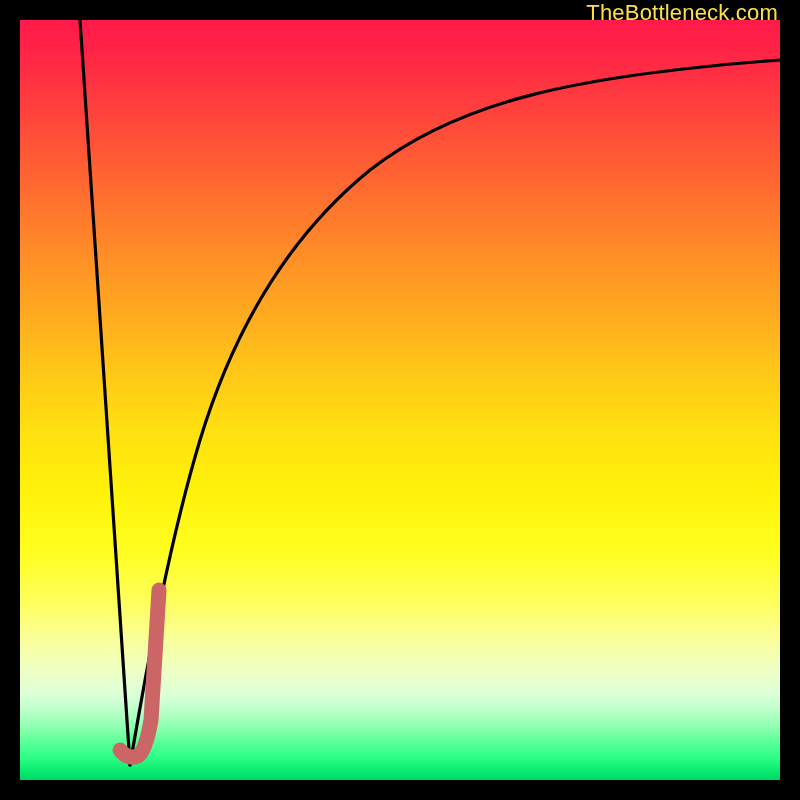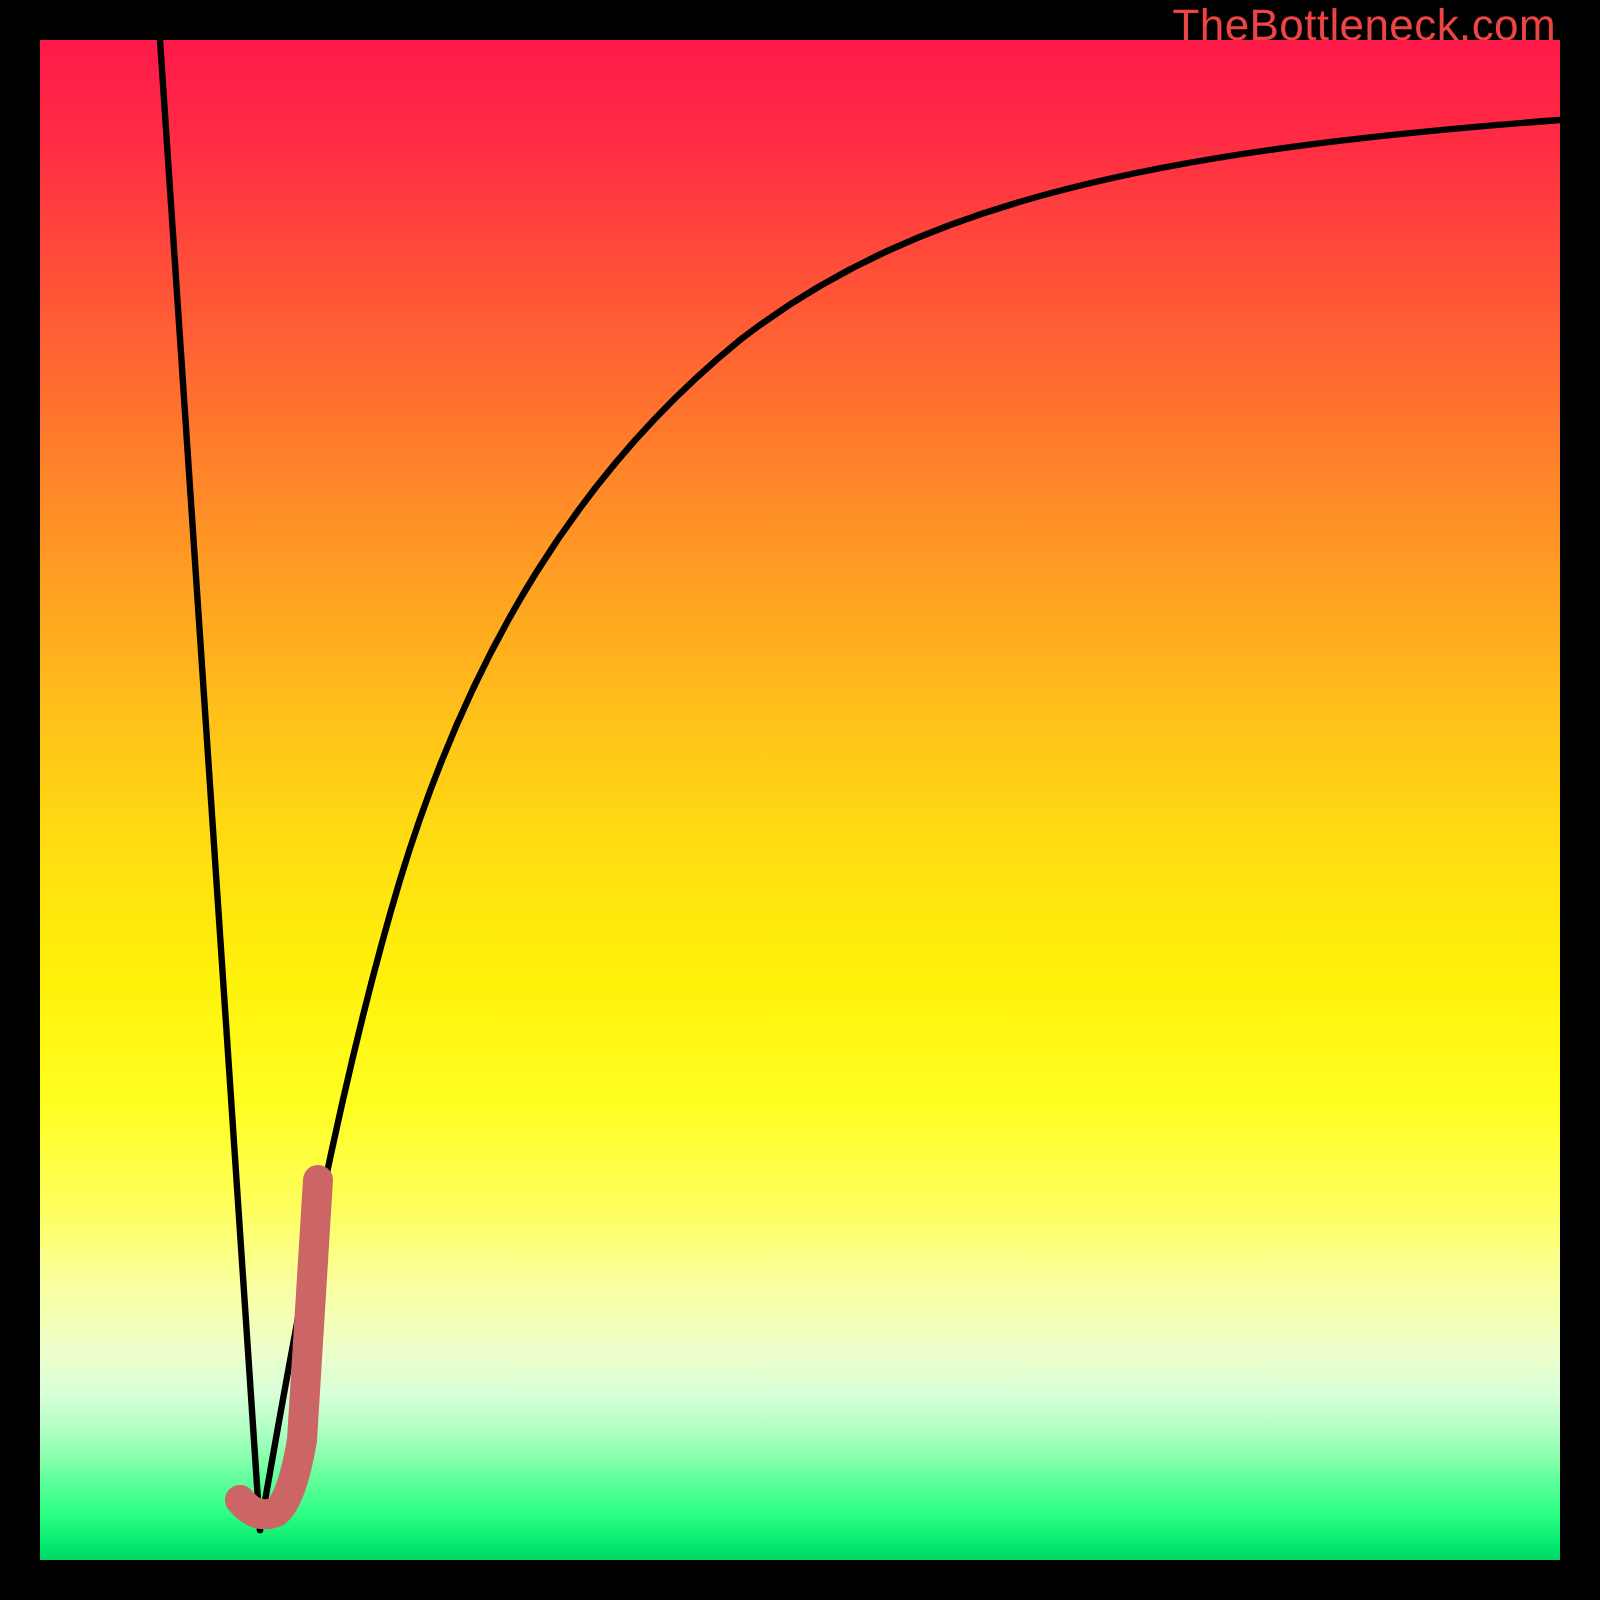--- a/index.html
+++ b/index.html
@@ -56,21 +56,21 @@
   .curves {
     position: absolute;
     inset: 0;
     width: 760px;
     height: 760px;
   }
   .watermark {
     position: absolute;
     top: 0;
     right: 22px;
-    color: #ef4444;
+    color: #fde047;
     font-size: 22px;
     font-weight: 400;
     letter-spacing: 0.2px;
     user-select: none;
   }
 </style>
 </head>
 <body>
 
 <div class="frame">

